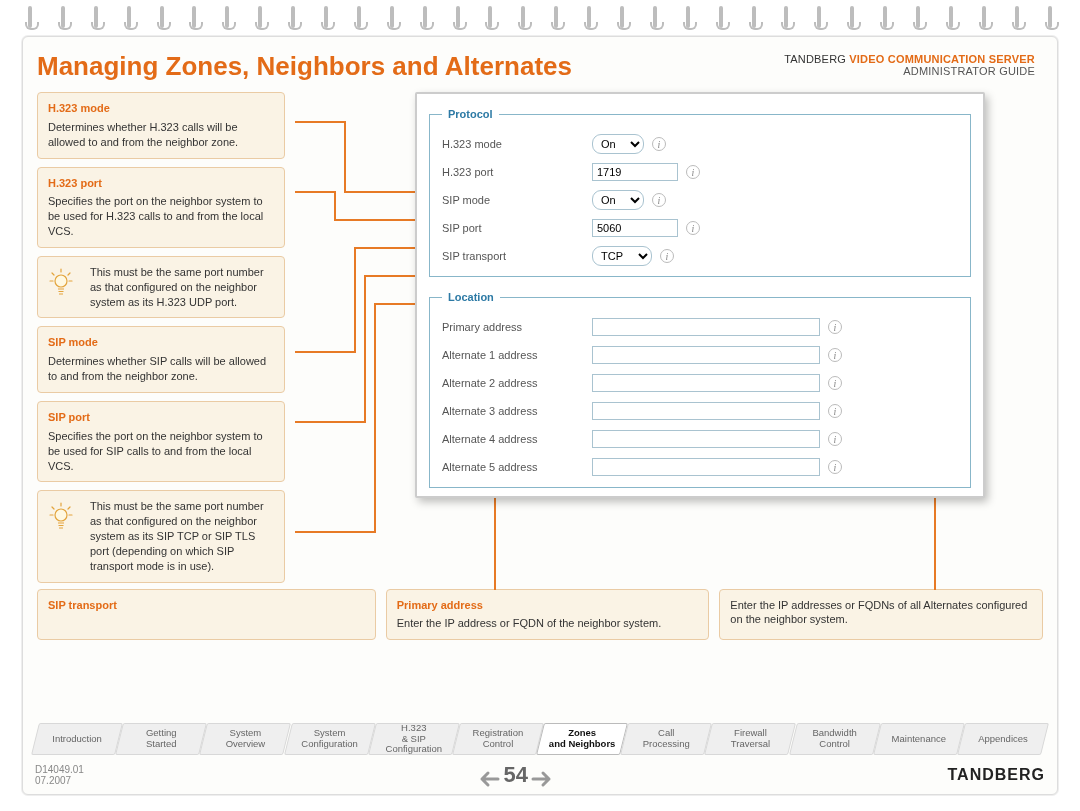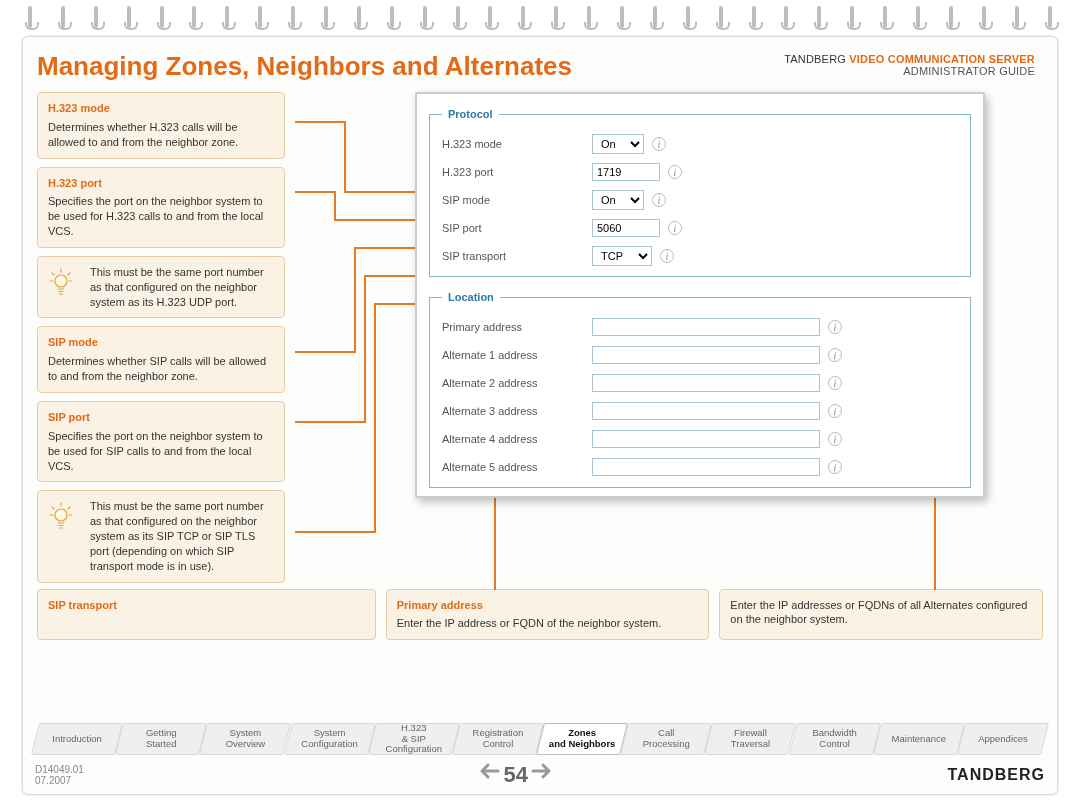--- a/index.html
+++ b/index.html
@@ -29,42 +29,42 @@
   .tip { display:flex; gap:16px; align-items:flex-start;}
   .tip svg { flex:none; margin-top:2px;}
 
   
   .panel-wrap{ position:absolute; left:120px; top:0; width:570px; background:#fff; border:2px solid #ccc; border-radius:2px; box-shadow:3px 4px 8px rgba(0,0,0,.25); }
   fieldset{ border:1px solid #88b6c9; margin:14px 12px 8px; padding:10px 12px 6px; position:relative;}
   legend{ color:#2d7aa5; font-weight:bold; font-size:11px; padding:0 6px;}
   .row{ display:flex; align-items:center; height:28px; font-size:11px; color:#555;}
   .row label{ width:150px;}
   .row select, .row input[type=text]{ font-size:11px; border:1px solid #a9c3d0; padding:2px 4px; background:#fff;}
-  .row select{ width:52px;}
-  .row input.short{ width:68px;}
+  .row select{ width:52px;border-radius:9px;}
+  .row input.short{ width:86px;}
   .row input.long{ width:228px;}
   .info{ display:inline-flex; align-items:center; justify-content:center; width:14px; height:14px; border:1px solid #bbb; border-radius:50%; color:#888; font-style:italic; font-size:10px; margin-left:8px; font-family:Georgia,serif;}
 
   
   svg.connectors{ position:absolute; left:0; top:0; pointer-events:none;}
 
   
   .bottom-notes{ display:flex; gap:10px; margin-top:6px;}
   .bottom-notes .note{ flex:1;}
 
   
   .nav { position:absolute; left:12px; right:12px; bottom:36px; height:38px; display:flex; gap:0;}
   .tab { flex:1; position:relative; font-size:9.5px; text-align:center; line-height:1.15; color:#666; display:flex; align-items:center; justify-content:center; padding:0 2px;}
   .tab::before{ content:''; position:absolute; inset:3px 0; background:#efefef; border:1px solid #d8d8d8; transform:skewX(-14deg); border-radius:2px; z-index:0;}
   .tab span{ position:relative; z-index:1;}
   .tab.active{ color:#111; font-weight:bold;}
   .tab.active::before{ background:#fff; border-color:#bbb;}
 
   .footer{ position:absolute; left:12px; right:12px; bottom:6px; display:flex; align-items:center; justify-content:space-between; font-size:10px; color:#888;}
-  .footer .page-num{ font-size:22px; font-weight:bold; color:#666; display:flex; align-items:flex-start; gap:3px;}
+  .footer .page-num{ font-size:22px; font-weight:bold; color:#666; display:flex; align-items:flex-end; gap:3px;}
   .footer .page-num svg{ }
   .brand{ font-weight:900; letter-spacing:1px; color:#222; font-size:16px;}
 </style>
 </head>
 <body>
 
 <div class="page">
   <div class="spiral">
       <span></span>
       <span></span>

